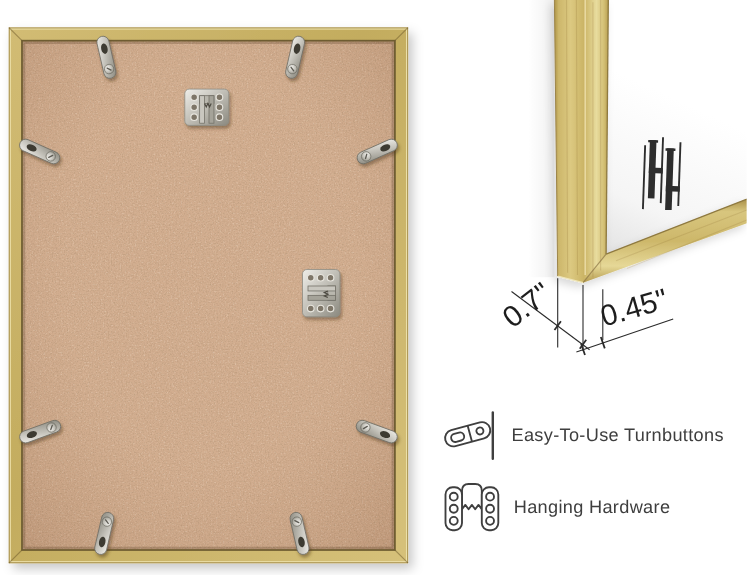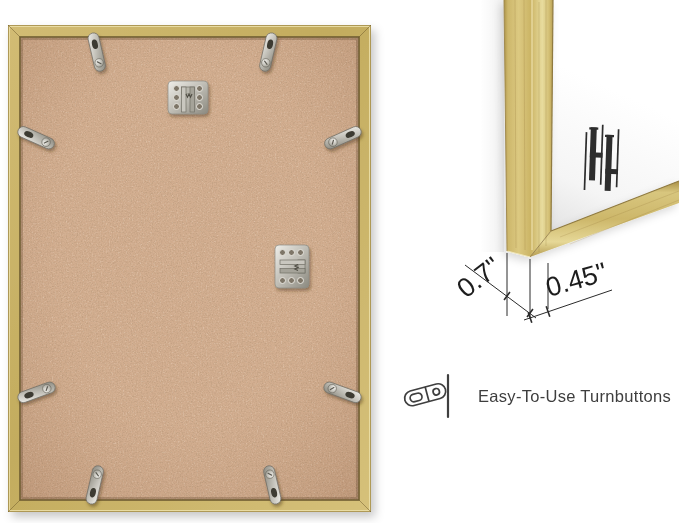--- a/index.html
+++ b/index.html
@@ -1,19 +1,19 @@
 <!DOCTYPE html>
 <html><head>
 <meta charset="utf-8">
 <style>
   html,body{margin:0;padding:0;background:#ffffff;}
   .canvas{position:relative;width:679px;height:523px;background:#ffffff;overflow:hidden;
           font-family:"Liberation Sans",sans-serif;}
   .abs{position:absolute;}
-  .feature-row{position:absolute;left:402px;display:flex;align-items:center;gap:24px;}
+  .feature-row{position:absolute;left:402px;display:flex;align-items:center;gap:11px;}
   .feature-label{font-size:16.5px;color:#3e3e3e;letter-spacing:.3px;white-space:nowrap;}
   svg{display:block;}
   text{font-family:"Liberation Sans",sans-serif;}
 </style>
 </head>
 <body>
 
 <div class="canvas">
 
   <div class="abs" style="left:0;top:0">
@@ -222,14 +222,32 @@
           <rect x="2" y="15" width="42" height="15" rx="7.5" fill="#ffffff"></rect>
           <path d="M25,15.5 L25,29.5"></path>
           <rect x="7.5" y="19" width="12" height="7.5" rx="3.7"></rect>
           <circle cx="34.5" cy="22.5" r="3.2"></circle>
         </g>
       </g>
     </svg>
     <span class="feature-label">Easy-To-Use Turnbuttons</span>
   </div>
 
+  <div class="feature-row" style="top:436px">
+    <svg width="54" height="50" viewBox="0 0 54 50">
+      <g stroke="#3f3f3f" stroke-width="1.7" fill="#ffffff" stroke-linejoin="round">
+        <path d="M18,27 L18,10 Q18,4 24,4 L30,4 Q36,4 36,10 L36,27 L33,23 L30,27 L27,23 L24,27 L21,23 Z"></path>
+        <rect x="3" y="7" width="15" height="39" rx="6.5"></rect>
+        <rect x="36" y="7" width="15" height="39" rx="6.5"></rect>
+        <g fill="none">
+          <circle cx="10.5" cy="15.5" r="3.6"></circle>
+            <circle cx="10.5" cy="26.5" r="3.6"></circle>
+            <circle cx="10.5" cy="37.5" r="3.6"></circle>
+          <circle cx="43.5" cy="15.5" r="3.6"></circle>
+            <circle cx="43.5" cy="26.5" r="3.6"></circle>
+            <circle cx="43.5" cy="37.5" r="3.6"></circle>
+        </g>
+      </g>
+    </svg>
+    <span class="feature-label">Hanging Hardware</span>
+  </div>
 
 </div>
 
 </body></html>

